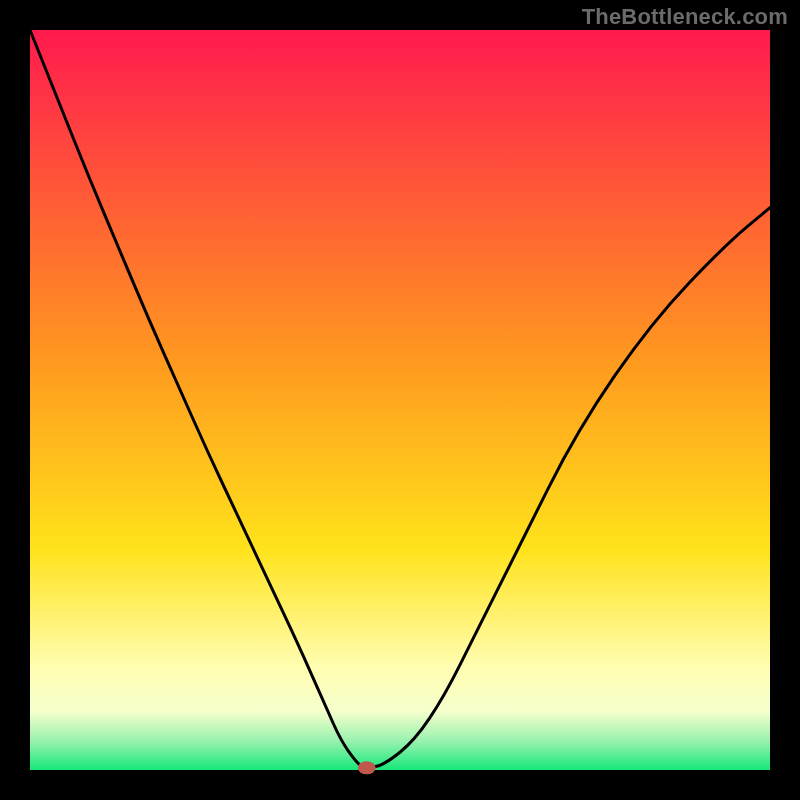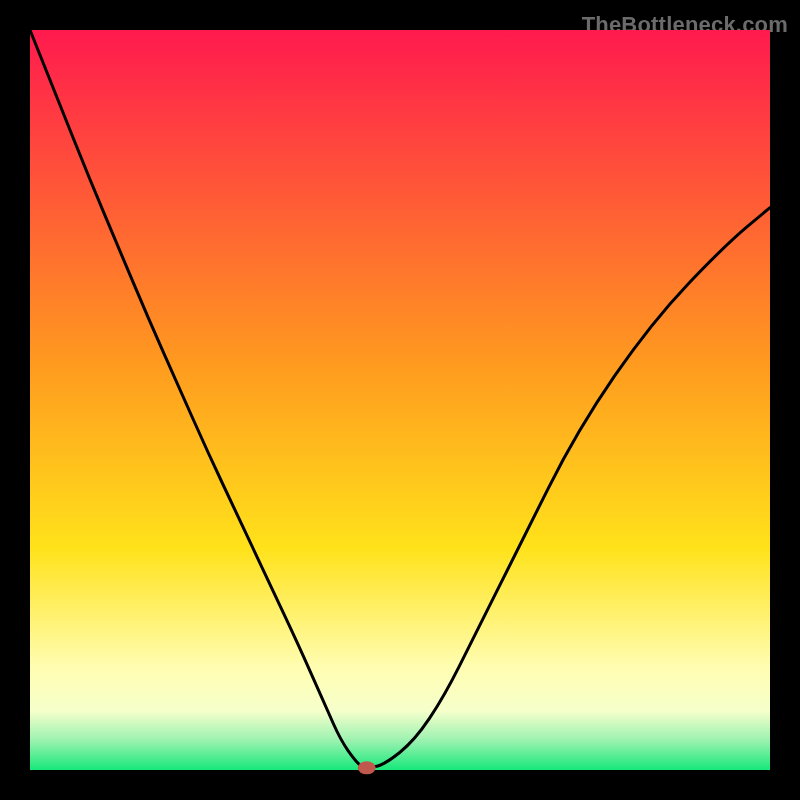--- a/index.html
+++ b/index.html
@@ -19,21 +19,20 @@
   }
   .watermark {
     position: absolute;
     top: 4px;
     right: 12px;
     color: #6b6b6b;
     font-size: 22px;
     font-weight: 600;
     letter-spacing: 0.2px;
     user-select: none;
-    margin-top: 8px;
   }
   svg {
     position: absolute;
     top: 0;
     left: 0;
   }
 </style>
 </head>
 <body>
 

